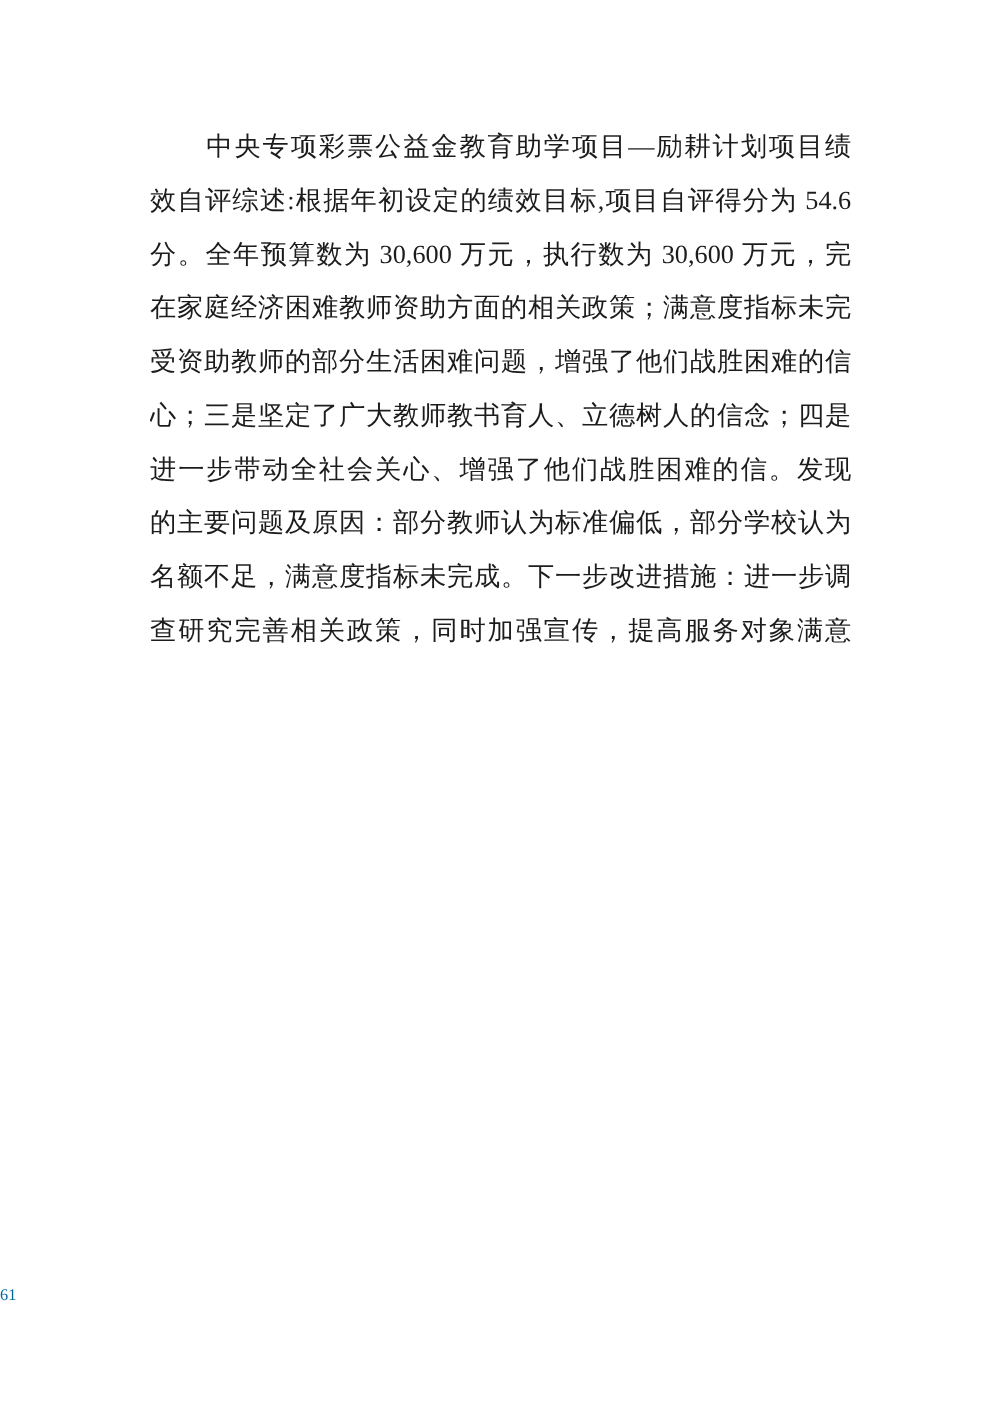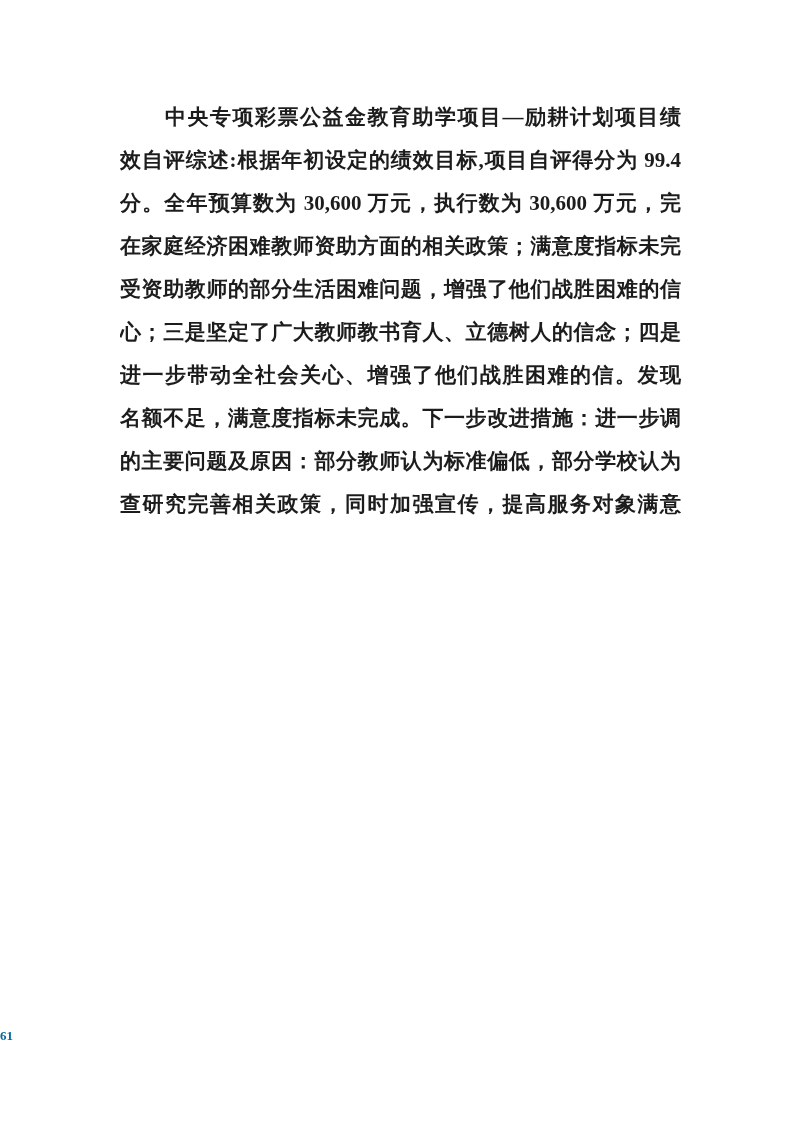--- a/index.html
+++ b/index.html
@@ -8,21 +8,20 @@
     background: #ffffff;
   }
   .page {
     position: relative;
     width: 780px;
     height: 1131px;
     background: #ffffff;
     font-family: "Liberation Serif", "DejaVu Serif", serif;
     color: #1c1c1c;
     overflow: hidden;
-    font-weight: bold;
   }
   .paragraph {
     position: absolute;
     left: 120px;
     top: 96px;
     width: 561px;
   }
   .line {
     font-size: 21px;
     line-height: 43px;
@@ -45,24 +44,24 @@
     color: #0369a1;
     font-family: "Liberation Serif", "DejaVu Serif", serif;
   }
 </style>
 </head>
 <body>
 
 <div class="page">
   <div class="paragraph" id="paragraph">
       <div class="line indent">中央专项彩票公益金教育助学项目—励耕计划项目绩</div>
-      <div class="line">效自评综述:根据年初设定的绩效目标,项目自评得分为 99.4</div>
+      <div class="line">效自评综述:根据年初设定的绩效目标,项目自评得分为 54.6</div>
       <div class="line">分。全年预算数为 30,600 万元，执行数为 30,600 万元，完</div>
       <div class="line">在家庭经济困难教师资助方面的相关政策；满意度指标未完成</div>
       <div class="line">受资助教师的部分生活困难问题，增强了他们战胜困难的信</div>
       <div class="line">心；三是坚定了广大教师教书育人、立德树人的信念；四是</div>
       <div class="line">进一步带动全社会关心、增强了他们战胜困难的信。发现</div>
+      <div class="line">的主要问题及原因：部分教师认为标准偏低，部分学校认为</div>
       <div class="line">名额不足，满意度指标未完成。下一步改进措施：进一步调</div>
-      <div class="line">的主要问题及原因：部分教师认为标准偏低，部分学校认为</div>
       <div class="line">查研究完善相关政策，同时加强宣传，提高服务对象满意度。</div>
     </div>
   <div class="page-number">61</div>
 </div>
 
 </body></html>

